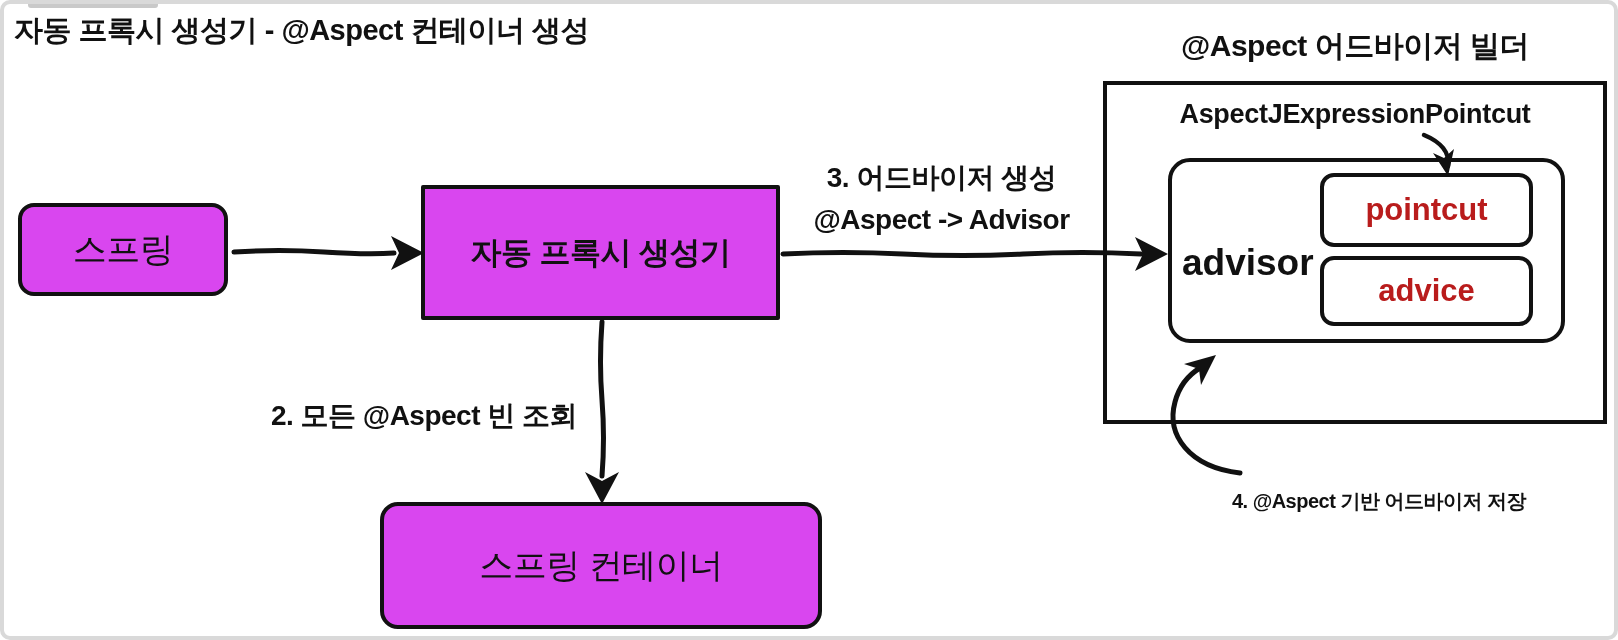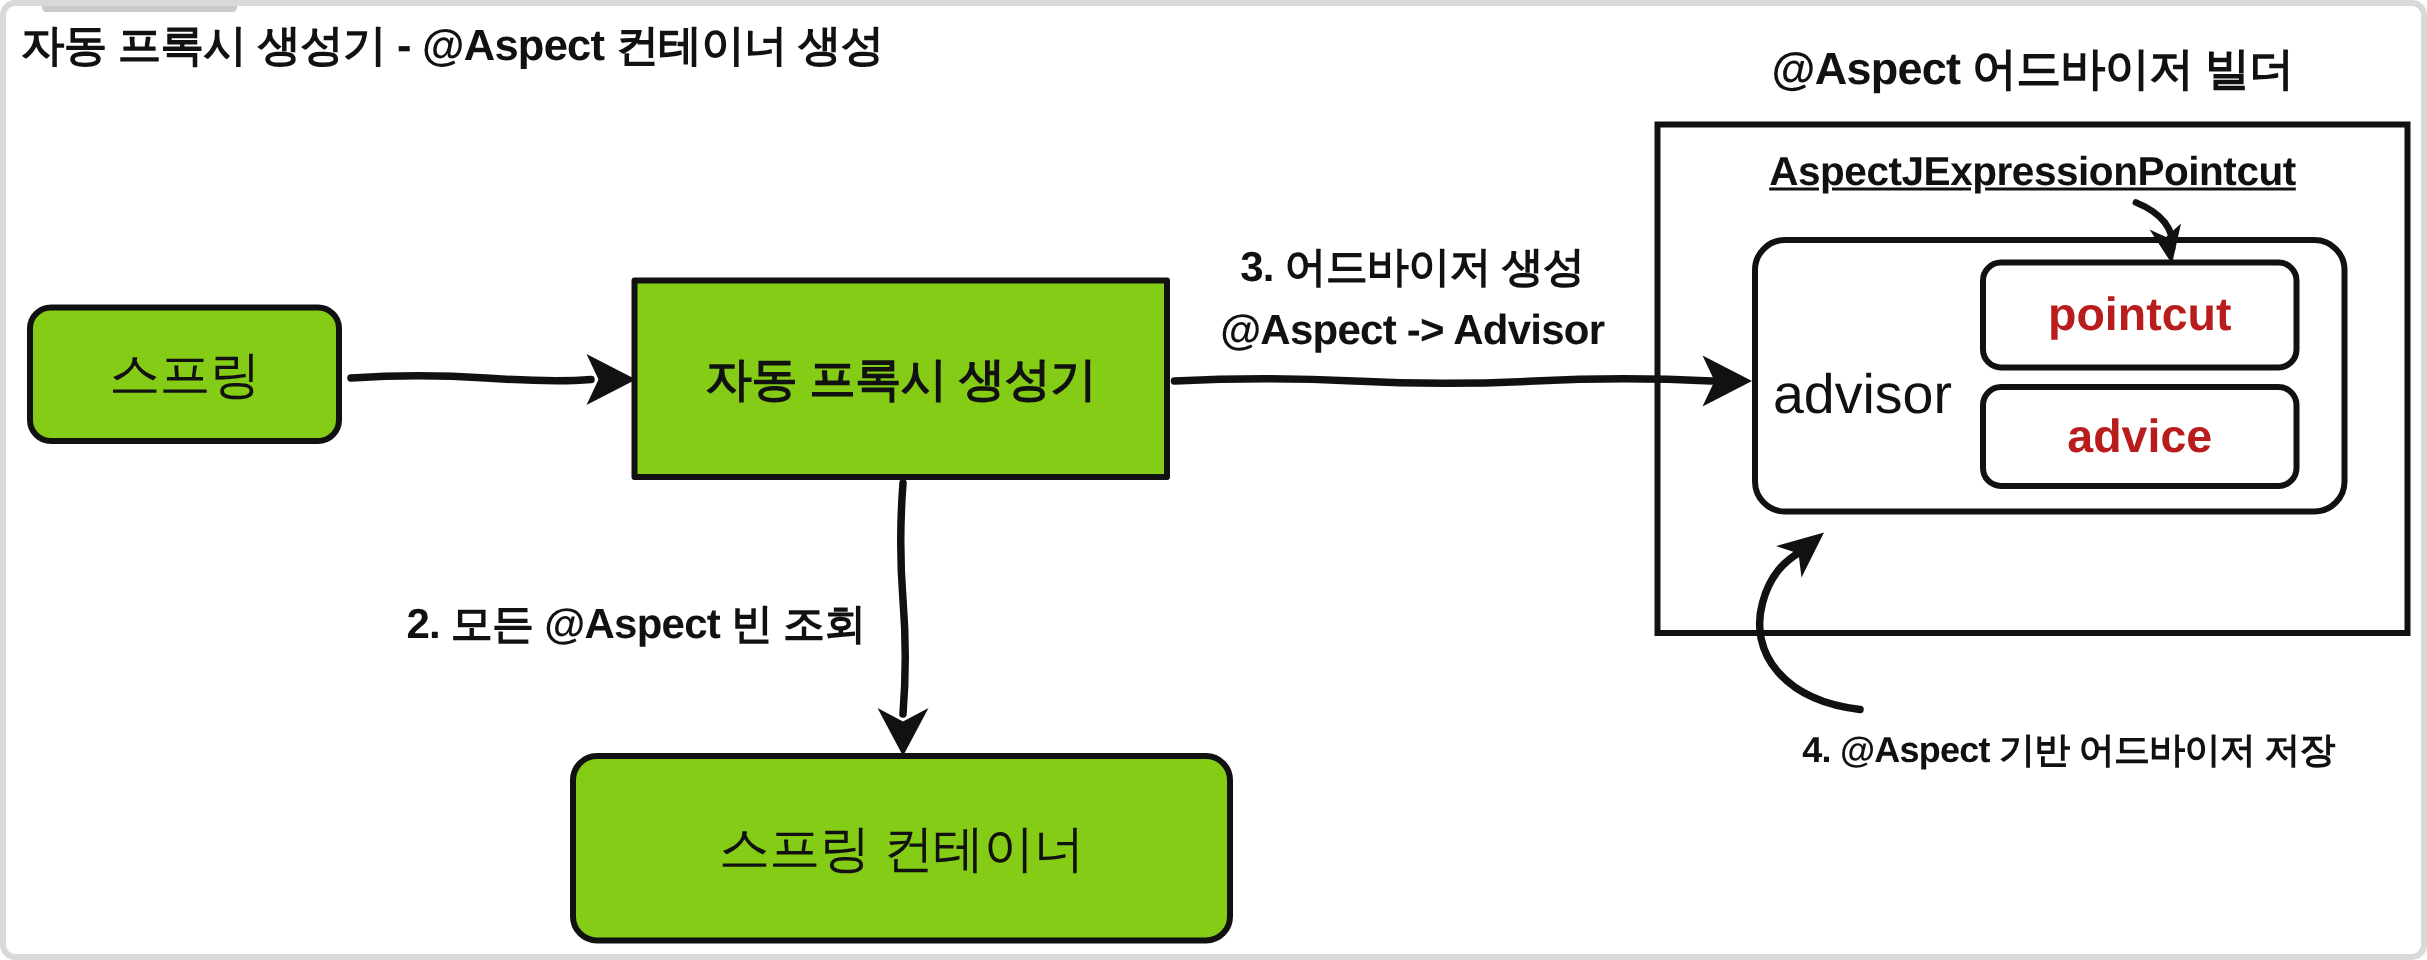--- a/index.html
+++ b/index.html
@@ -34,21 +34,21 @@
     width: 130px; height: 8px;
     background: #c9c9c9;
     border-radius: 0 0 3px 3px;
   }
 
   .node {
     display: flex;
     align-items: center;
     justify-content: center;
     border: 4px solid #111;
-    background: #84cc16;
+    background: #d946ef;
     color: #111;
     text-align: center;
     letter-spacing: -0.5px;
   }
   .node-spring {
     left: 14px; top: 199px;
     width: 210px; height: 93px;
     border-radius: 16px;
     font-size: 34px; font-weight: 500;
   }
@@ -79,34 +79,33 @@
     border: 4px solid #111;
     background: #fff;
   }
   .aspectj-label {
     left: 0; top: 14px;
     width: 100%;
     text-align: center;
     font-size: 27px; font-weight: 700;
     color: #111;
     letter-spacing: -0.3px;
-    text-decoration: underline;
   }
   .advisor-box {
     left: 61px; top: 73px;
     width: 397px; height: 185px;
     border: 4px solid #111;
     border-radius: 22px;
     background: #fff;
   }
   .advisor-label {
     left: 10px; top: 0;
     height: 201px;
     display: flex; align-items: center;
-    font-size: 37px; font-weight: 400;
+    font-size: 37px; font-weight: 700;
     color: #111;
   }
   .mini-node {
     left: 148px;
     width: 213px;
     border: 4px solid #111;
     border-radius: 14px;
     background: #fff;
     display: flex; align-items: center; justify-content: center;
     font-size: 31px; font-weight: 700;
@@ -118,21 +117,21 @@
   .step-label {
     color: #111;
     font-weight: 700;
     text-align: center;
     letter-spacing: -0.5px;
     line-height: 40px;
   }
   .step1 { left: 258px; top: 190px; width: 130px; font-size: 28px; }
   .step2 { left: 255px; top: 392px; width: 330px; font-size: 28px; }
   .step3 { left: 790px; top: 153px; width: 295px; font-size: 28px; line-height: 42px; }
-  .step4 { left: 1150px; top: 477px; width: 450px; font-size: 24px; }
+  .step4 { left: 1150px; top: 477px; width: 450px; font-size: 20px; }
 
   svg.arrow-layer {
     position: absolute;
     left: 0; top: 0;
     width: 1618px; height: 640px;
     pointer-events: none;
   }
 </style>
 </head>
 <body>

